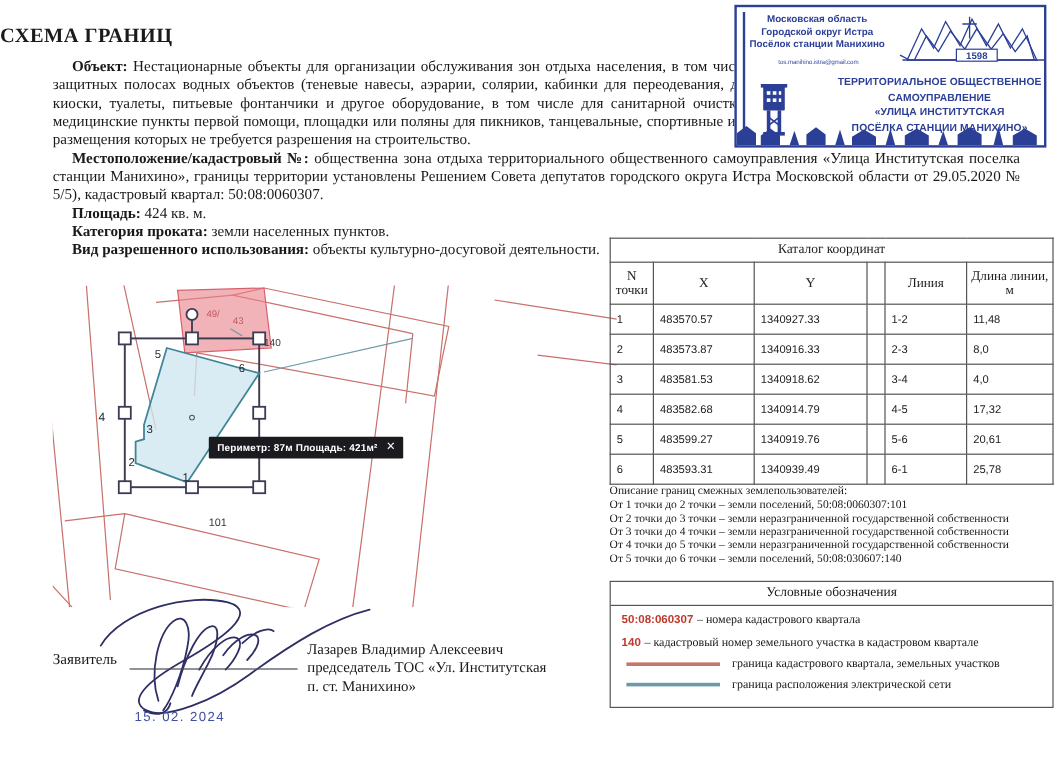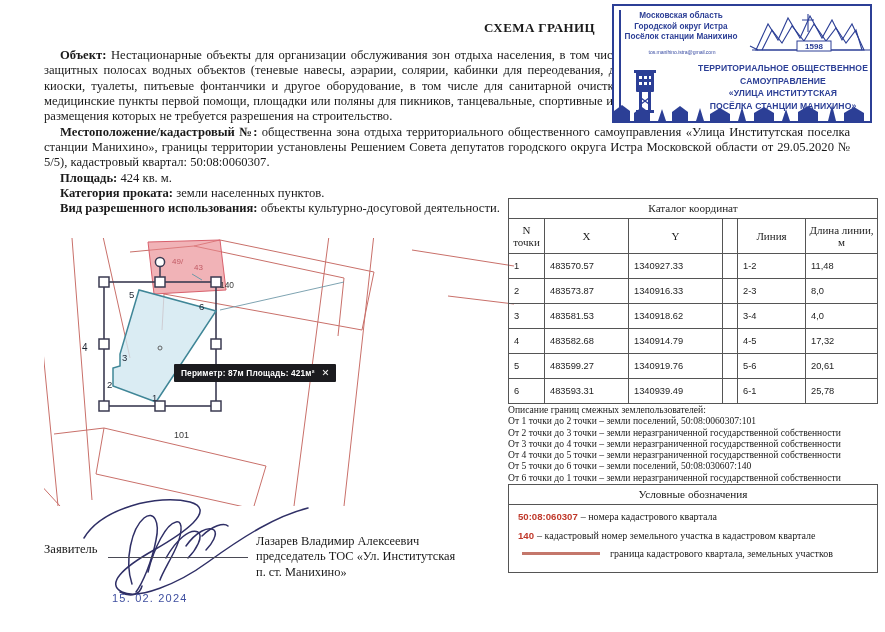--- a/index.html
+++ b/index.html
@@ -11,22 +11,22 @@
     color:#1a1a1a;
     position:relative;
     overflow:hidden;
     -webkit-font-smoothing:antialiased;
   }
   .page{position:absolute;inset:0;}
 
   
   #doc-title{
     position:absolute;left:0;top:20px;width:595px;
-    text-align:right;
-    font-weight:bold;font-size:13px;letter-spacing:.4px;
+    text-align:left;
+    font-weight:bold;font-size:17px;letter-spacing:.4px;
   }
 
   
   #body-text{
     position:absolute;left:44px;top:48px;width:806px;
     font-size:12.6px;line-height:15.35px;
     text-align:justify;
   }
   #body-text p{margin:0;}
   #body-text b{font-weight:bold;margin-left:16px;}
@@ -395,21 +395,20 @@
       </table>
   </div>
 
   <div id="adjacency">
     <div class="adj-title">Описание границ смежных землепользователей:</div>
     <div>От 1 точки до 2 точки – земли поселений, 50:08:0060307:101</div>
     <div>От 2 точки до 3 точки – земли неразграниченной государственной собственности</div>
     <div>От 3 точки до 4 точки – земли неразграниченной государственной собственности</div>
     <div>От 4 точки до 5 точки – земли неразграниченной государственной собственности</div>
     <div>От 5 точки до 6 точки – земли поселений, 50:08:030607:140</div>
-    <div>От 6 точки до 1 точки – земли неразграниченной государственной собственности</div>
   </div>
 
   <div id="legend">
     <div class="lg-cap">Условные обозначения</div>
     <div class="lg-body">
 
       <div class="lg-row">
         <span class="lg-code">50:08:060307</span>
         <span class="lg-text">– номера кадастрового квартала</span>
       </div>
@@ -417,17 +416,21 @@
       <div class="lg-row">
         <span class="lg-code">140</span>
         <span class="lg-text">– кадастровый номер земельного участка в кадастровом квартале</span>
       </div>
 
       <div class="lg-swatch-row">
         <span class="lg-swatch" style="background:#c4776b"></span>
         <span class="lg-text">граница кадастрового квартала, земельных участков</span>
       </div>
 
+      <div class="lg-swatch-row">
+        <span class="lg-swatch" style="background:#6f99a8"></span>
+        <span class="lg-text">граница расположения электрической сети</span>
+      </div>
 
     </div>
   </div>
 
 </div>
 
 </body></html>

